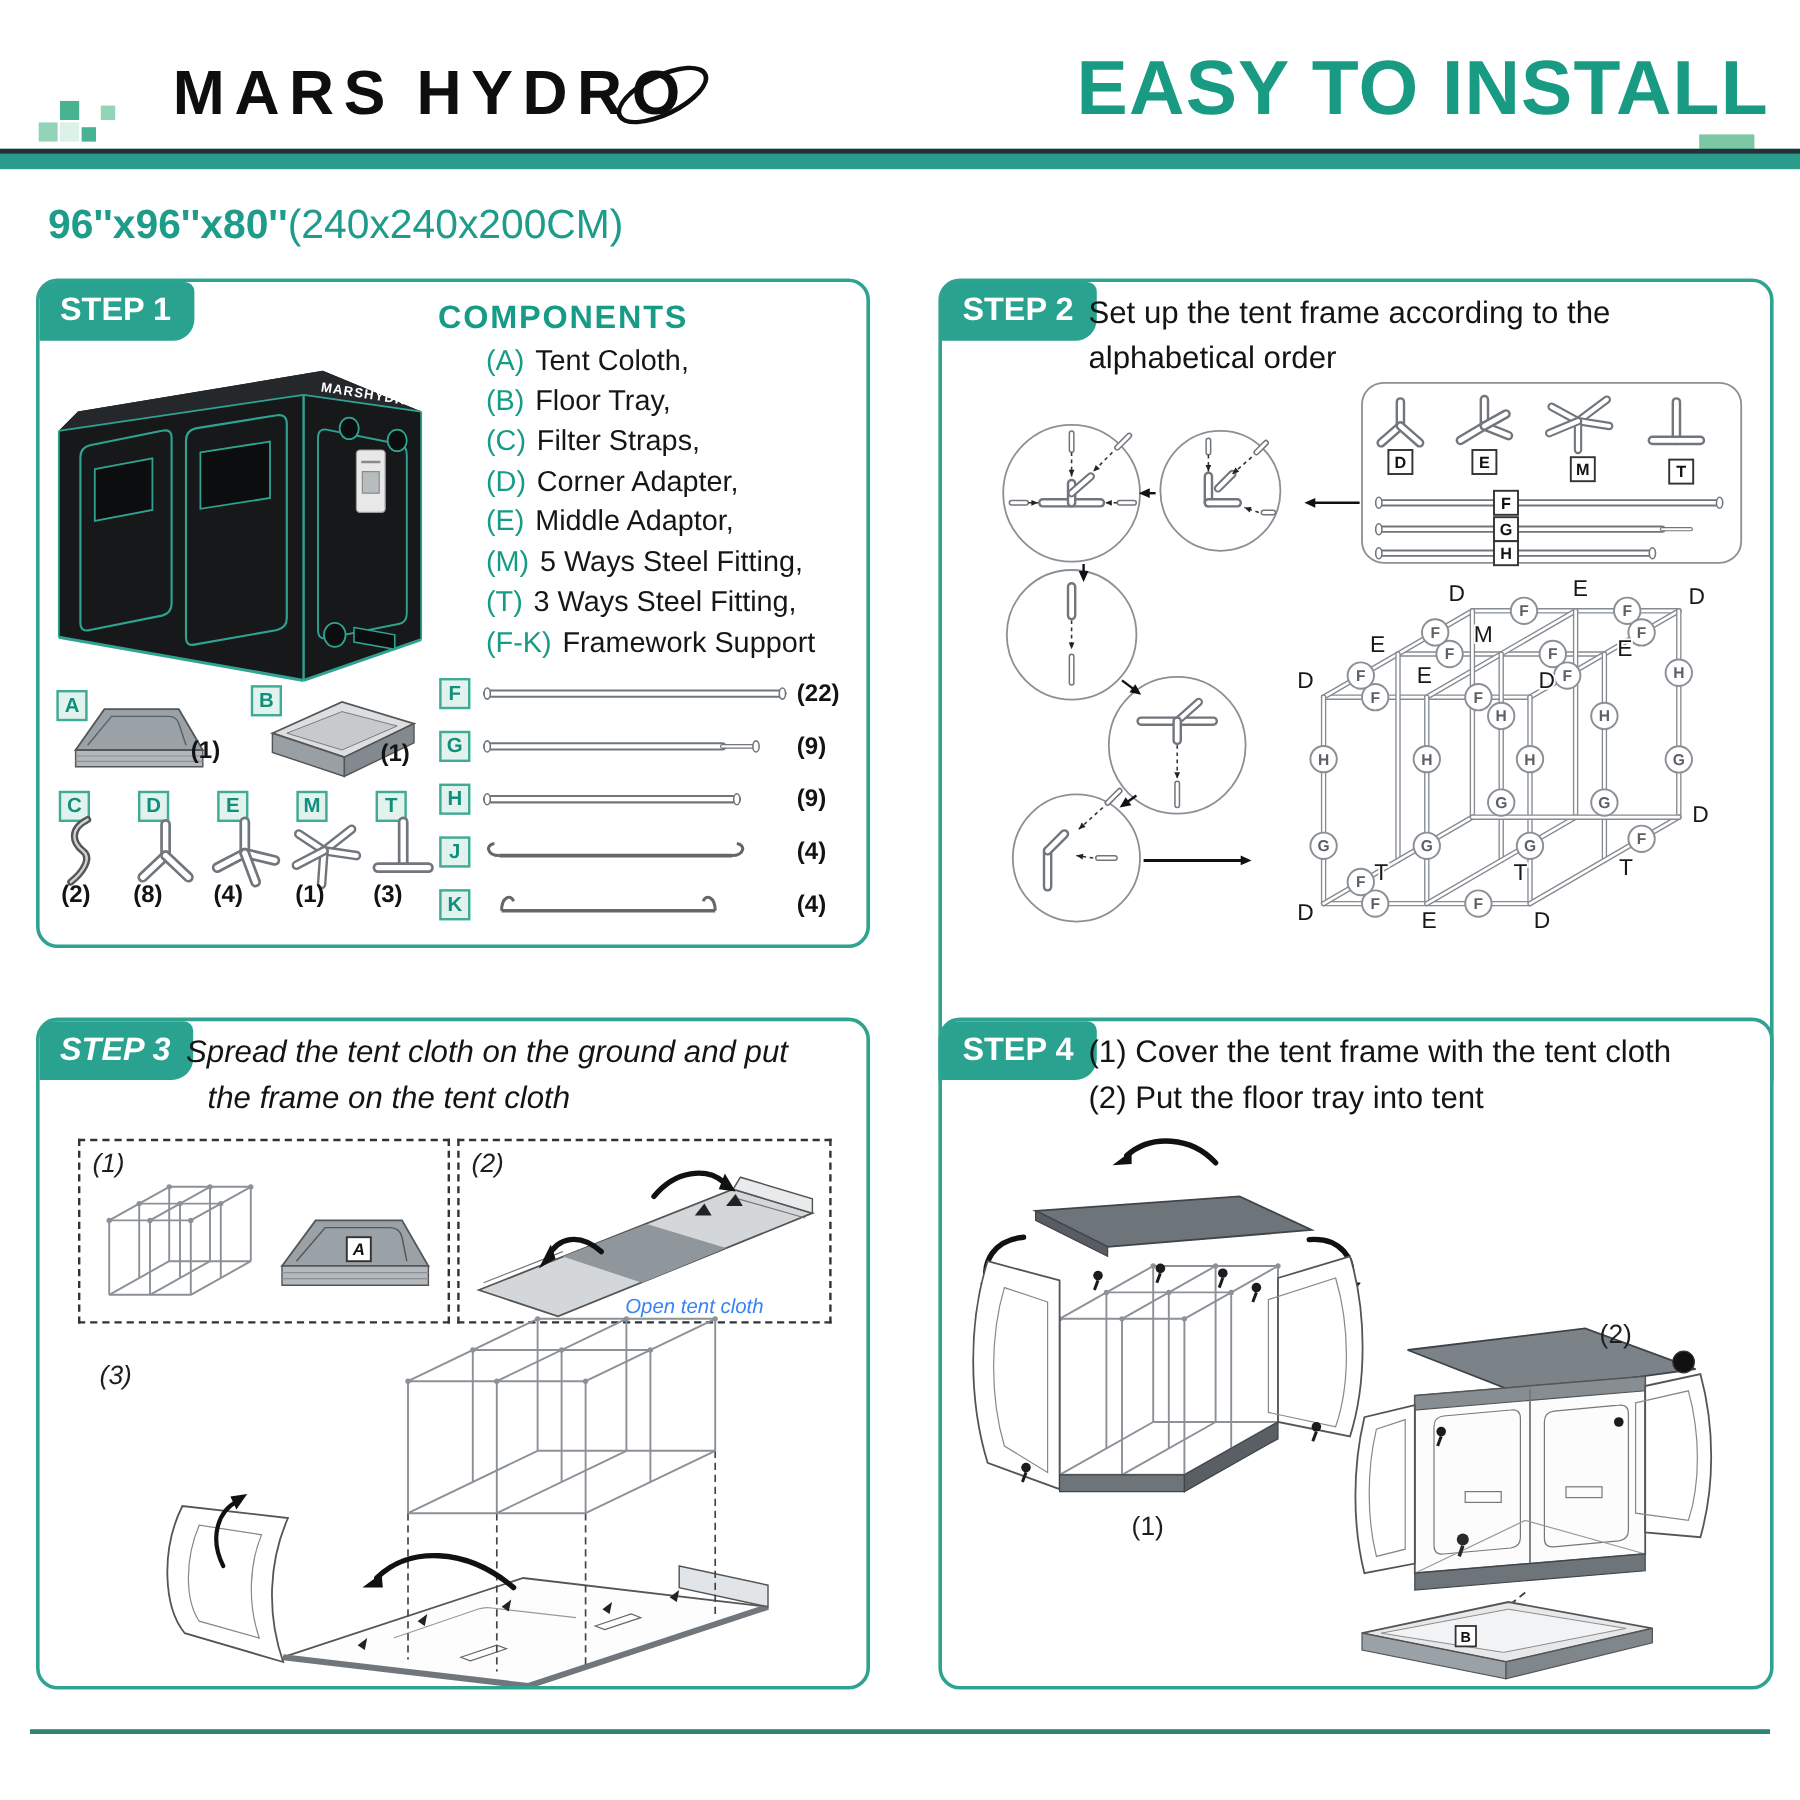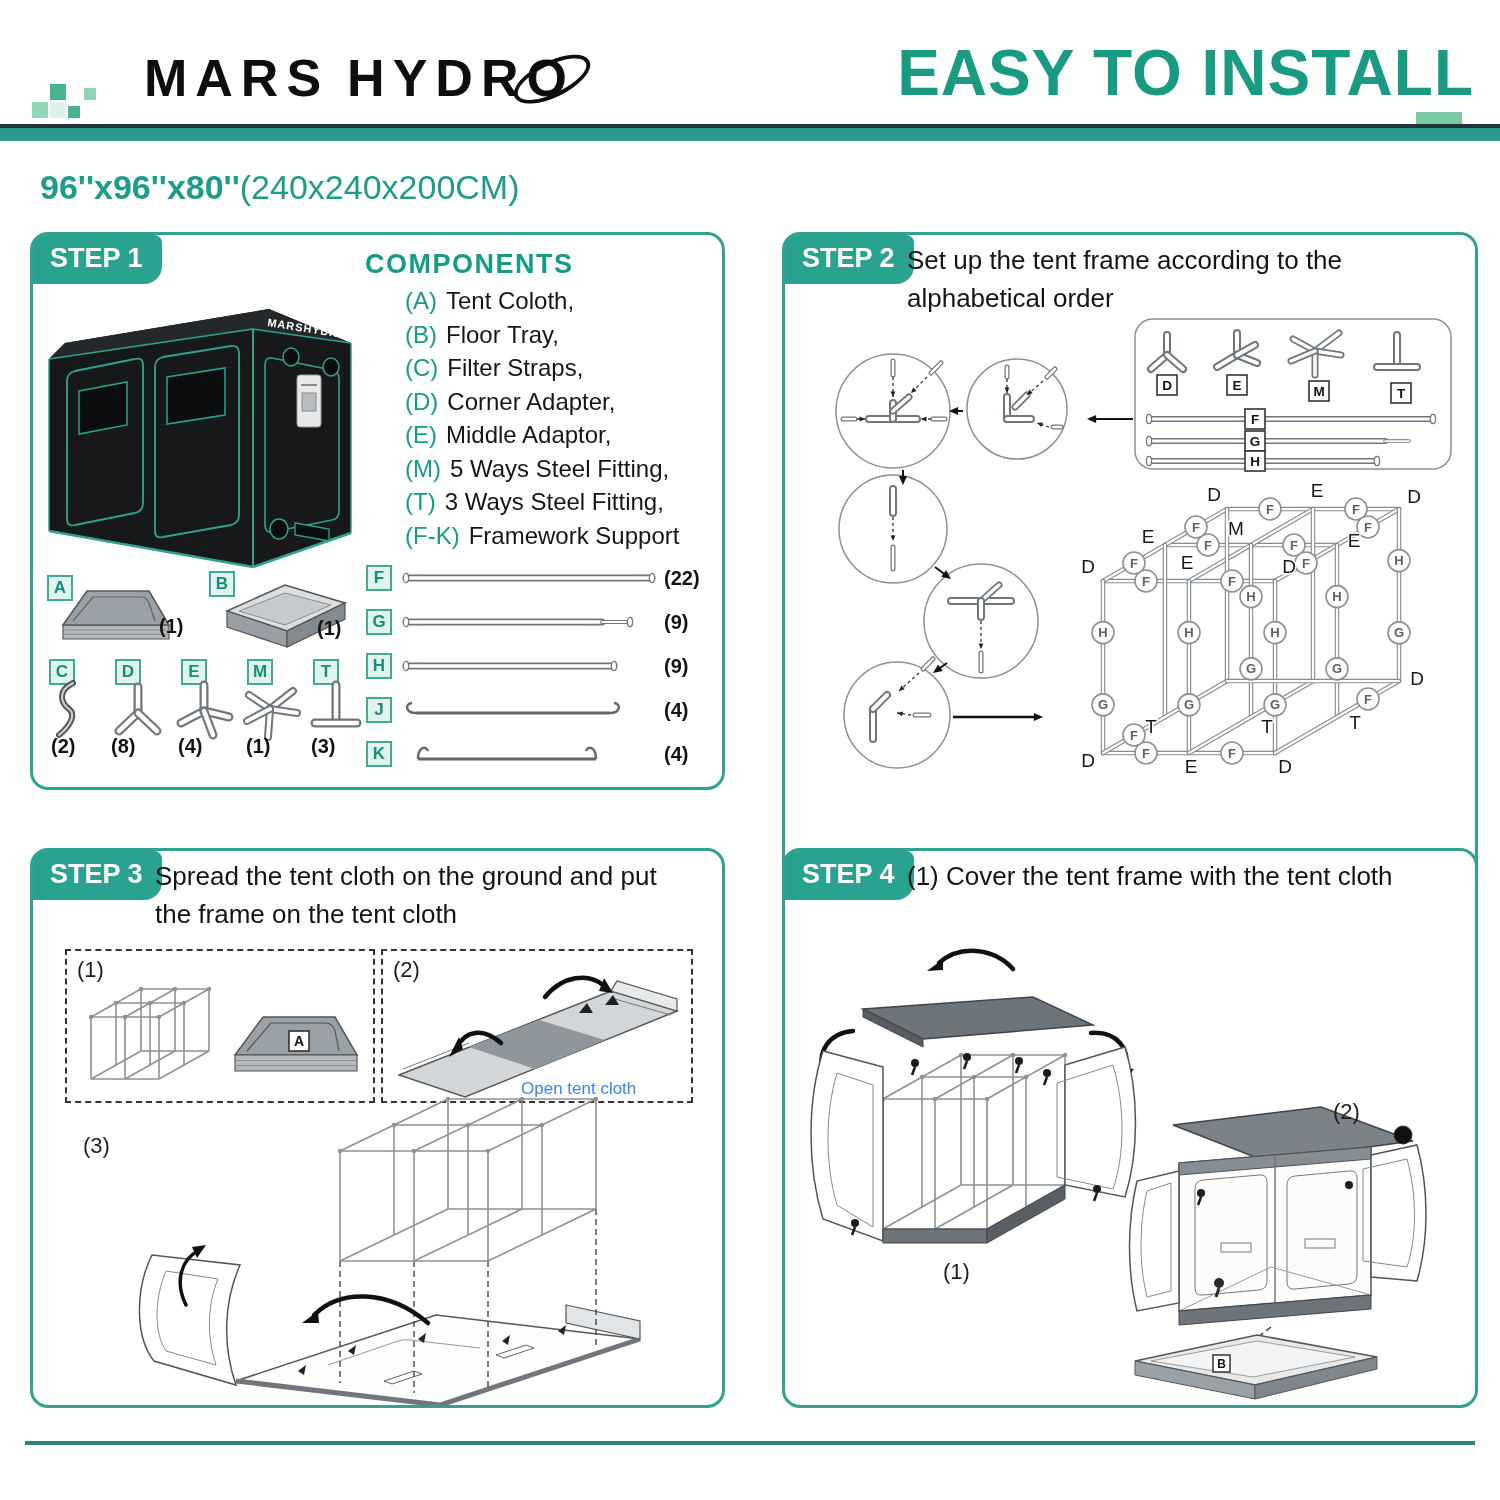--- a/index.html
+++ b/index.html
@@ -16,21 +16,21 @@
   #hdr-bar-end{left:1416px;top:112px;width:46px;height:27px;background:#7CC7A4;}
   #hdr-bar{left:0;top:124px;width:1500px;height:17px;background:#2B9B8B;border-top:4px solid #22313A;box-sizing:border-box;}
   
   #size-title{left:40px;top:168px;font-size:34px;color:#1F9C89;white-space:nowrap;}
   #size-bold{font-weight:700;text-align:right;}
   #size-normal{font-weight:500;}
   
   .panel{position:absolute;background:#fff;border:3px solid #2FA390;border-radius:18px;box-sizing:border-box;}
   #panel1{left:30px;top:232px;width:695px;height:558px;}
   #panel2{left:782px;top:232px;width:696px;height:684px;}
-  #panel3{left:30px;top:848px;width:695px;height:560px;}
+  #panel3{left:30px;top:848px;width:695px;height:560px;font-style:italic;}
   #panel4{left:782px;top:848px;width:696px;height:560px;}
   .badge{position:absolute;left:0;top:0;background:#2AA290;color:#fff;font-weight:700;font-size:27px;
          padding:8px 19px 10px 17px;border-radius:13px 8px 18px 0;}
   .ptext{position:absolute;font-size:26px;color:#141414;white-space:nowrap;}
   
   #components-title{left:332px;top:14px;font-size:27px;font-weight:700;letter-spacing:1.5px;color:#169B86;}
   #components-list{left:332px;top:52px;font-size:24px;}
   .comp-row{height:33.5px;white-space:nowrap;margin-left:40px;}
   .ckey{color:#169B86;margin-right:9px;}
   .chip{position:absolute;width:26px;height:26px;background:#E2F3ED;border:2px solid #3FAA95;color:#128F7C;
@@ -481,21 +481,21 @@
         <text x="366" y="418" text-anchor="middle" font-size="19" fill="#17181a" paint-order="stroke" stroke="#fff" stroke-width="3">T</text>
         <text x="482" y="418" text-anchor="middle" font-size="19" fill="#17181a" paint-order="stroke" stroke="#fff" stroke-width="3">T</text>
         <text x="570" y="414" text-anchor="middle" font-size="19" fill="#17181a" paint-order="stroke" stroke="#fff" stroke-width="3">T</text>
         <text x="632" y="370" text-anchor="middle" font-size="19" fill="#17181a" paint-order="stroke" stroke="#fff" stroke-width="3">D</text>
       </svg>
   </section>
 
   <section class="panel" id="panel3">
     <div class="badge">STEP 3</div>
     <div class="ptext" style="left:122px;top:10px">Spread the tent cloth on the ground and put</div>
-    <div class="ptext" style="left:122px;top:48px">the frame on the tent cloth</div>
+    <div class="ptext" style="left:140px;top:48px">the frame on the tent cloth</div>
 
     <div class="dashbox" style="left:32px;top:98px;width:310px;height:154px"></div>
     <span class="figlab" style="left:44px;top:106px">(1)</span>
     <svg class="abs" style="left:34px;top:100px" width="306" height="150" viewBox="0 0 306 150">
       <g id="g-box1cube">
           <line x1="24" y1="66" x2="92" y2="66" stroke="#8b9197" stroke-width="1.6"></line>
           <line x1="49" y1="52" x2="117" y2="52" stroke="#8b9197" stroke-width="1.6"></line>
           <line x1="74" y1="38" x2="142" y2="38" stroke="#8b9197" stroke-width="1.6"></line>
           <line x1="24" y1="66" x2="74" y2="38" stroke="#8b9197" stroke-width="1.6"></line>
           <line x1="58" y1="66" x2="108" y2="38" stroke="#8b9197" stroke-width="1.6"></line>
@@ -610,20 +610,21 @@
           <circle cx="400" cy="58" r="2.2" fill="#8b9197"></circle>
           <circle cx="454" cy="32" r="2.2" fill="#8b9197"></circle>
           <circle cx="508" cy="6" r="2.2" fill="#8b9197"></circle>
         </g>
     </svg>
   </section>
 
   <section class="panel" id="panel4">
     <div class="badge">STEP 4</div>
     <div class="ptext" style="left:122px;top:10px">(1) Cover the tent frame with the tent cloth</div>
+    <div class="ptext" style="left:122px;top:48px">(2) Put the floor tray into tent</div>
 
     <svg class="abs" style="left:10px;top:88px" width="345" height="420" viewBox="0 0 345 420">
 
       <path d="M218,30 C198,8 164,6 144,24" fill="none" stroke="#111" stroke-width="4.5" stroke-linecap="round"></path>
       <polygon points="132,32 148,20 148,31" fill="#111"></polygon>
       <path d="M58,92 C34,94 22,112 28,134" fill="none" stroke="#111" stroke-width="4.5" stroke-linecap="round"></path>
       <polygon points="26,146 22,130 37,132" fill="#111"></polygon>
       <path d="M296,94 C322,92 336,110 330,132" fill="none" stroke="#111" stroke-width="4.5" stroke-linecap="round"></path>
       <polygon points="328,144 322,128 339,130" fill="#111"></polygon>
 

